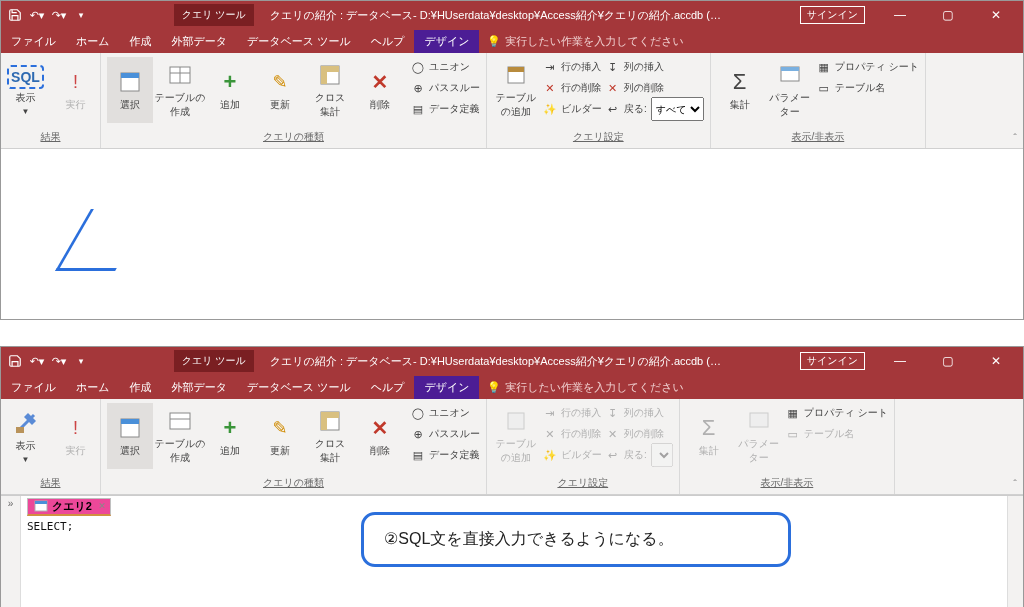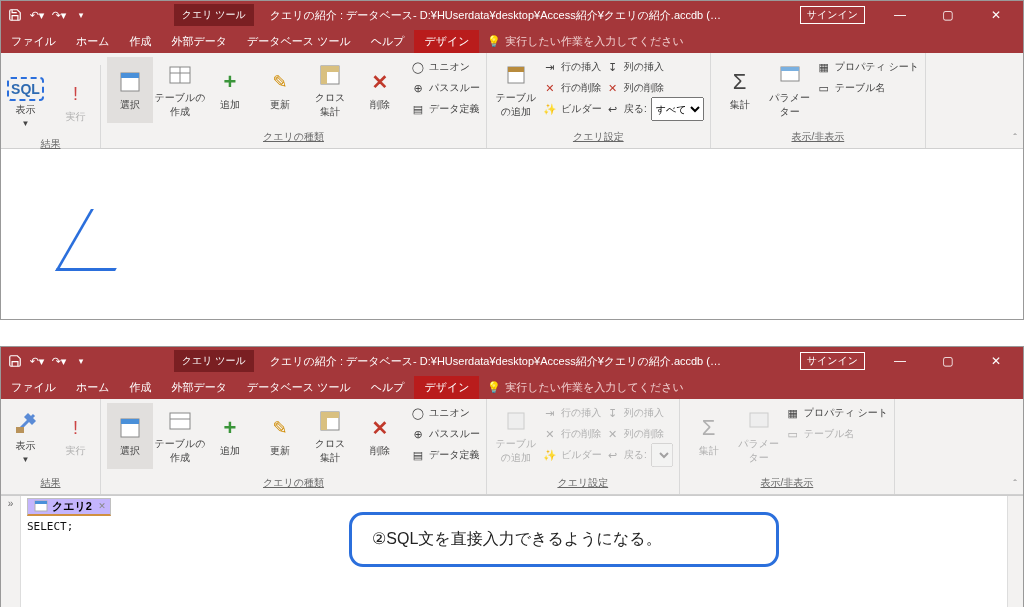--- a/index.html
+++ b/index.html
@@ -9,21 +9,21 @@
   .tb-left { display: flex; align-items: center; gap: 6px; padding: 0 6px; }
   .tb-qat { display: flex; align-items: center; gap: 6px; }
   .tb-icon { width: 16px; height: 16px; display: flex; align-items: center; justify-content: center; color: #fff; }
   .tb-center { flex: 1; white-space: nowrap; overflow: hidden; display:flex; align-items:center; justify-content:center; gap:16px;}
   .context-tab { background:#7a1f22; padding:4px 8px; font-size:10px; }
   .tb-right { display: flex; align-items: center; gap: 2px; padding-right: 4px; }
   .signin { border: 1px solid #fff; padding: 1px 6px; font-size: 10px; margin-right: 10px; }
   .winbtn { width: 46px; height: 28px; display: flex; align-items: center; justify-content: center; color:#fff; font-size:12px;}
   .menubar { background: #a4373a; color:#fff; display:flex; align-items:center; height:24px; font-size:11px; }
   .menubar .tab { padding:4px 10px;text-align:right; }
-  .menubar .tab.active { background:#b91c1c; }
+  .menubar .tab.active { background:#4c1d95; }
   .tell-me { display:flex; align-items:center; gap:4px; padding:0 8px; color:#f0d0d0;}
   .ribbon { background:#f3f2f1; border-bottom:1px solid #d0d0d0; height:96px; display:flex; }
   .group { border-right:1px solid #d9d9d9; padding:2px 6px 0 6px; display:flex; flex-direction:column; align-items:center; justify-content:space-between; }
   .group-body { display:flex; align-items:flex-start; gap:4px; flex:1; padding-top:2px;}
   .btn-lg { display:flex; flex-direction:column; align-items:center; justify-content:center; width:46px; height:66px; font-size:10px; color:#444; gap:2px; text-align:center;}
   .btn-lg.disabled, .btn-sm.disabled, .row-item.disabled { color:#b0b0b0; }
   .icon-box { width:28px; height:28px; display:flex; align-items:center; justify-content:center; font-size:18px;}
   .group-label { font-size:10px; color:#666; text-align:center; padding:2px 0 4px 0; width:100%;text-decoration:underline; }
   .vstack { display:flex; flex-direction:column; gap:1px; }
   .row-item { display:flex; align-items:center; gap:4px; font-size:10px; color:#444; height:20px; white-space:nowrap;}
@@ -32,24 +32,24 @@
   .highlight-sql { border:2px dashed #2b6fdc; border-radius:4px; padding:2px;}
   .callout-wrap { position:relative; height:170px; }
   .callout1 { position:absolute; left:72px; top:60px; width:640px; }
   .callout-box { border:3px solid #2b6fdc; border-radius:14px; background:#fff; padding:18px 24px; font-size:17px; color:#222; }
   .tail1 { left:70px; top:-62px; border-left:3px solid #2b6fdc; border-bottom:3px solid #2b6fdc; width:60px; height:62px; background:#fff; transform:skewX(-30deg); border-top:none; border-right:none;}
   
   .gap { height:26px; }
   .doc-area { display:flex; height:150px; border-top:1px solid #ccc;}
   .doc-left { width:20px; background:#f3f2f1; border-right:1px solid #ddd; text-align:center; font-size:10px; color:#666; padding-top:2px;}
   .doc-main { flex:1; position:relative; }
-  .qtab { position:absolute; top:2px; left:6px; background:#c4b5fd; border:1px solid #c0c0c0; border-bottom:2px solid #d09040; padding:1px 18px 2px 6px; font-size:11px; display:flex; align-items:center; gap:4px; height:18px;}
+  .qtab { position:absolute; top:2px; left:6px; background:#ec4899; border:1px solid #c0c0c0; border-bottom:2px solid #d09040; padding:1px 18px 2px 6px; font-size:11px; display:flex; align-items:center; gap:4px; height:18px;}
   .qtab::after{content:"✕"; position:absolute; right:4px; font-size:9px; color:#888;}
   .sql-text { position:absolute; top:24px; left:6px; font-size:11px; font-family:"Consolas",monospace; color:#111;}
-  .callout2 { position:absolute; left:328px; top:16px; width:430px; }
+  .callout2 { position:absolute; left:340px; top:16px; width:430px; }
   .callout2 .callout-box { padding:14px 20px; font-size:16px; }
   svg{display:block;}
 </style>
 </head>
 <body>
 
 <div class="window">
 
   <div class="titlebar">
     <div class="tb-left">
@@ -87,21 +87,21 @@
     <div class="tab">ヘルプ</div>
     <div class="tab active">デザイン</div>
     <div class="tell-me">
       <span>💡</span>
       <span>実行したい作業を入力してください</span>
     </div>
   </div>
 
   <div class="ribbon">
 
-    <div class="group" style="width:100px;margin-top:12px;">
+    <div class="group" style="width:100px;">
       <div class="group-body">
         <div class="btn-lg">
           <div class="highlight-sql">
             <div style="font-weight:bold;font-size:14px;color:#2e6ab1;">SQL</div>
           </div>
           <span>表示</span>
           <span style="font-size:8px;">▼</span>
         </div>
         <div class="btn-lg disabled">
           <span class="icon-box" style="color:#c44;">!</span>

